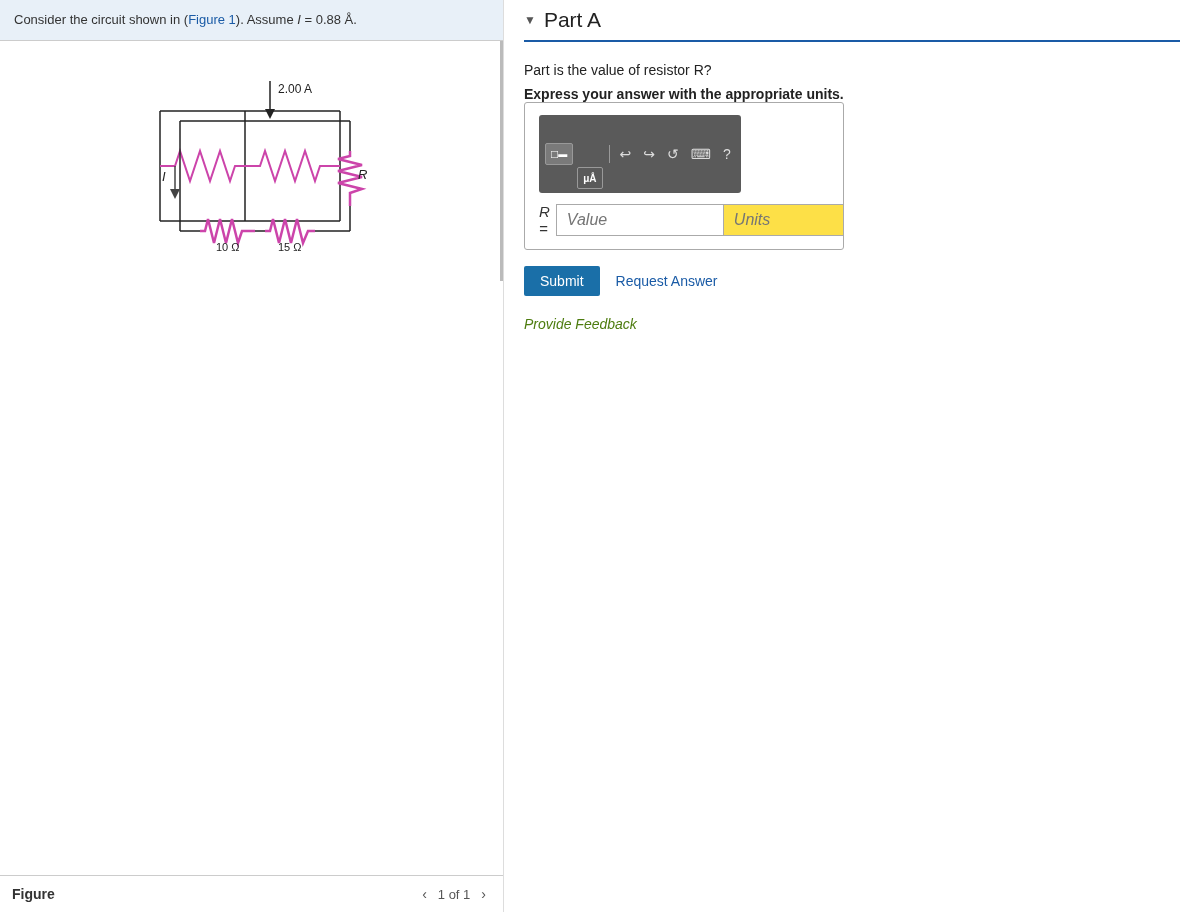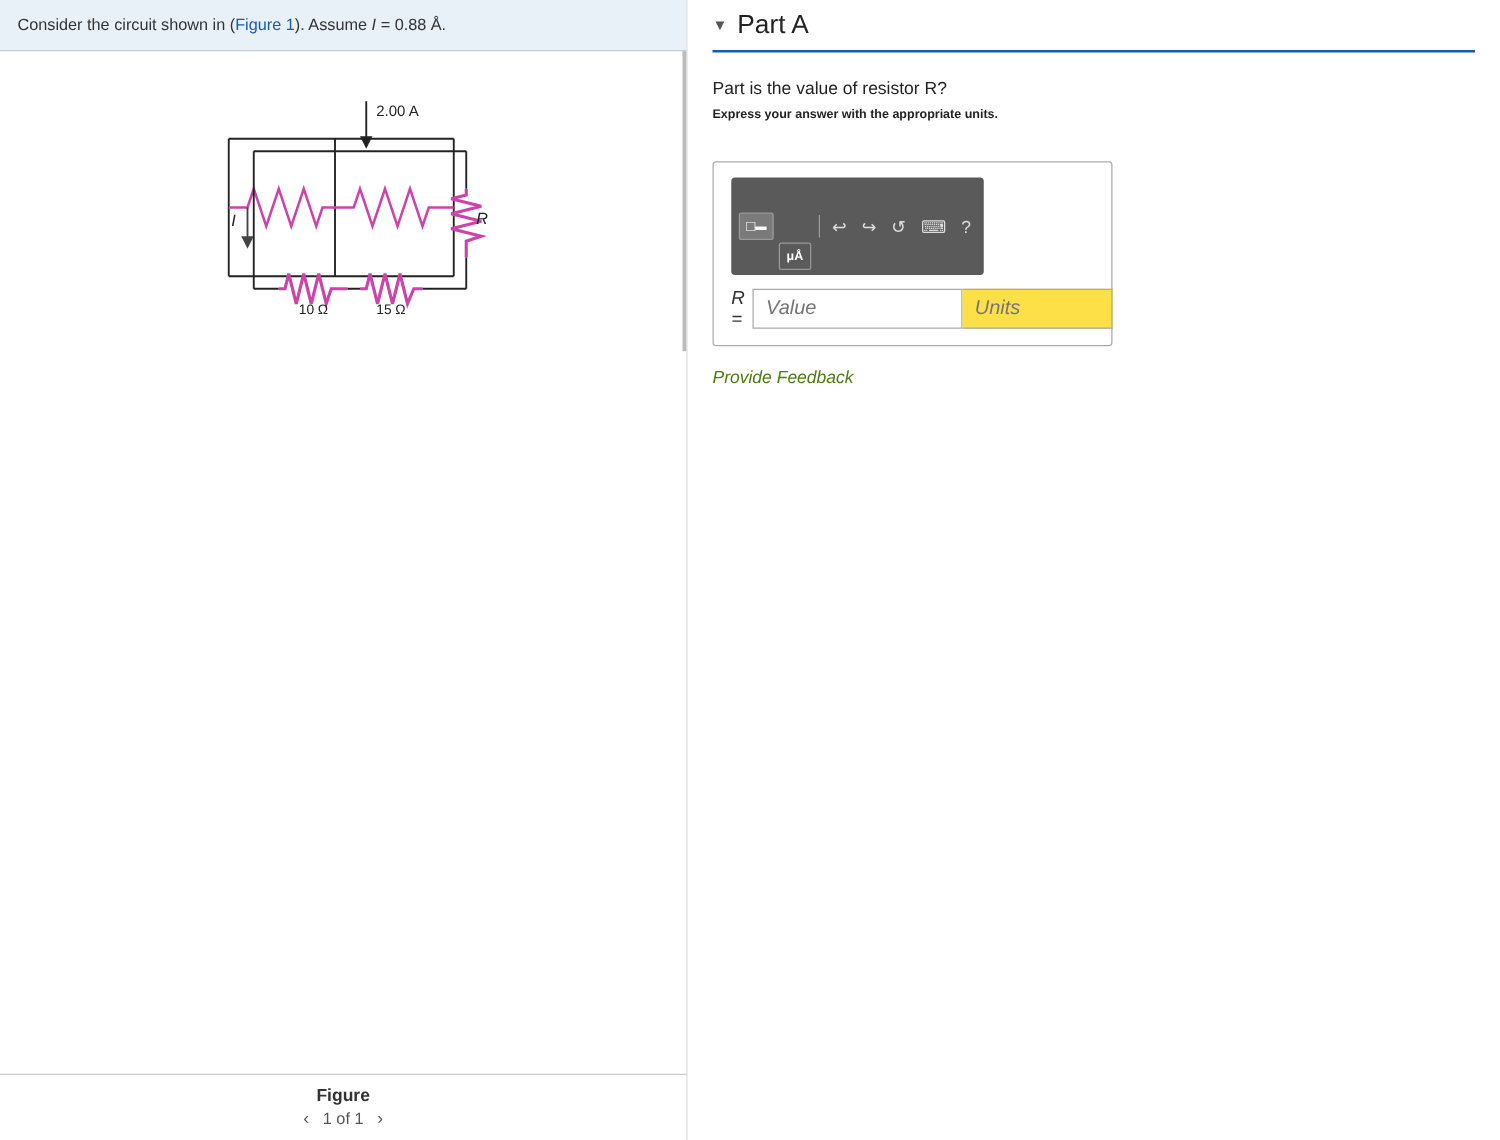--- a/index.html
+++ b/index.html
@@ -13,21 +13,21 @@
     }
 
     .layout {
       display: flex;
       width: 100%;
       min-height: 912px;
     }
 
     
     .left-panel {
-      width: 550px;
+      width: 504px;
       min-height: 912px;
       border-right: 1px solid #ddd;
       position: relative;
       display: flex;
       flex-direction: column;
     }
 
     .problem-statement {
       background: #e8f0f8;
       padding: 10px 14px;
@@ -48,21 +48,20 @@
       flex-direction: column;
     }
 
     .figure-header {
       display: flex;
       align-items: center;
       justify-content: space-between;
       padding: 8px 12px;
       border-top: 1px solid #ccc;
       margin-top: auto;
-      flex-direction: column;
     }
 
     .figure-label {
       font-weight: bold;
       font-size: 14px;
     }
 
     .figure-nav {
       display: flex;
       align-items: center;
@@ -114,23 +113,23 @@
       color: #222;
     }
 
     .question-text {
       font-size: 14px;
       margin-bottom: 8px;
       color: #222;
     }
 
     .instruction-text {
-      font-size: 10px;
+      font-size: 14px;
       font-weight: bold;
-      margin-bottom: 32px;
+      margin-bottom: 0;
       color: #222;
     }
 
     .answer-box {
       border: 1px solid #aaa;
       border-radius: 3px;
       padding: 12px 14px;
       width: 320px;
       margin-bottom: 16px;
       background: #fff;
@@ -369,16 +368,20 @@
         <span class="toolbar-question">?</span>
       </div>
 
       <div class="input-row">
         <span class="r-label">R =</span>
         <input class="value-input" type="text" placeholder="Value" style="">
         <input class="units-input" type="text" placeholder="Units" style="">
       </div>
     </div>
 
+    <div class="action-row">
+      <button class="submit-btn">Submit</button>
+      <a href="#" class="request-link">Request Answer</a>
+    </div>
 
     <a href="#" class="provide-feedback">Provide Feedback</a>
   </div>
 </div>
 
 </body></html>

